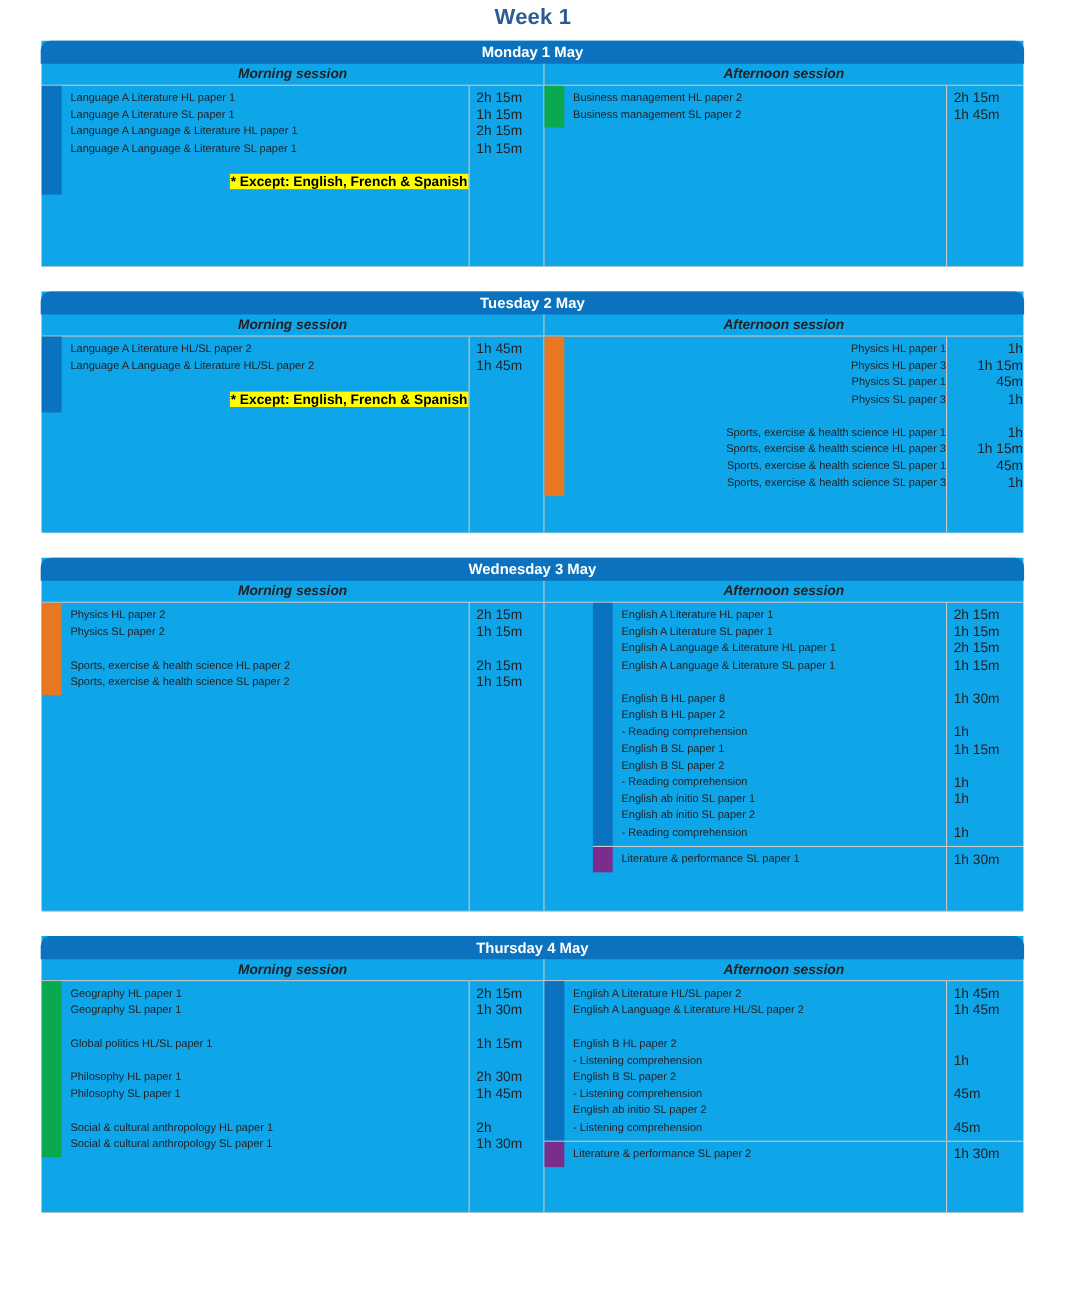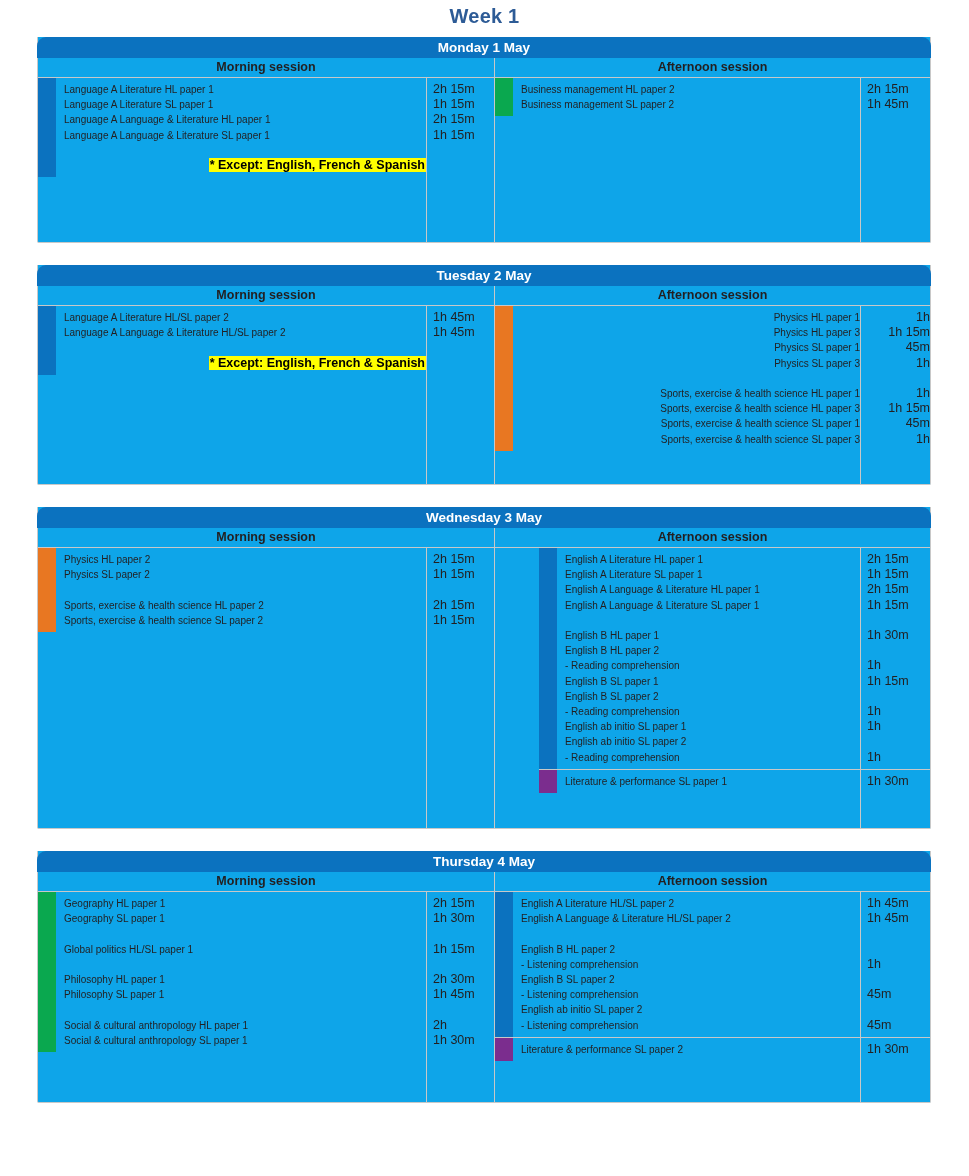--- a/index.html
+++ b/index.html
@@ -53,20 +53,21 @@
     border-radius: 9px 9px 0 0;
     margin: 0 -1px;
     width: 894px;
     box-sizing: border-box;
   }
 
   .session-header-row {
     display: flex;
     border-bottom: 1px solid #c8c8c8;
     height: 19px;
+    font-style: italic;
   }
   .session-header {
     font-weight: bold;
     font-size: 12.5px;
     text-align: center;
     line-height: 19px;
     box-sizing: border-box;
   }
   .session-header.morning {
     width: 457px;
@@ -335,21 +336,21 @@
           <div class="session afternoon" style="min-height: 280px; padding-left: 44px;">
             <div class="group">
               <div class="accent blue"></div>
               <div class="group-body">
                 <div class="subject-col">
                   <div class="line">English A Literature HL paper 1</div>
                   <div class="line">English A Literature SL paper 1</div>
                   <div class="line">English A Language &amp; Literature HL paper 1</div>
                   <div class="line">English A Language &amp; Literature SL paper 1</div>
                   <div class="line blank">&nbsp;</div>
-                  <div class="line">English B HL paper 1</div>
+                  <div class="line">English B HL paper 8</div>
                   <div class="line">English B HL paper 2</div>
                   <div class="line">- Reading comprehension</div>
                   <div class="line">English B SL paper 1</div>
                   <div class="line">English B SL paper 2</div>
                   <div class="line">- Reading comprehension</div>
                   <div class="line">English ab initio SL paper 1</div>
                   <div class="line">English ab initio SL paper 2</div>
                   <div class="line">- Reading comprehension</div>
                 </div>
                 <div class="dur-col">

